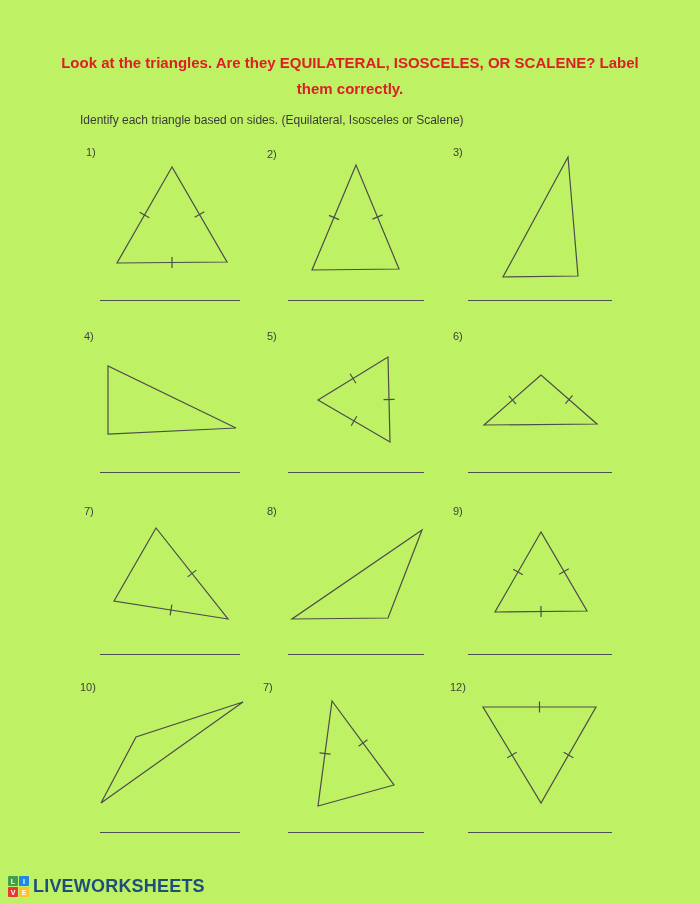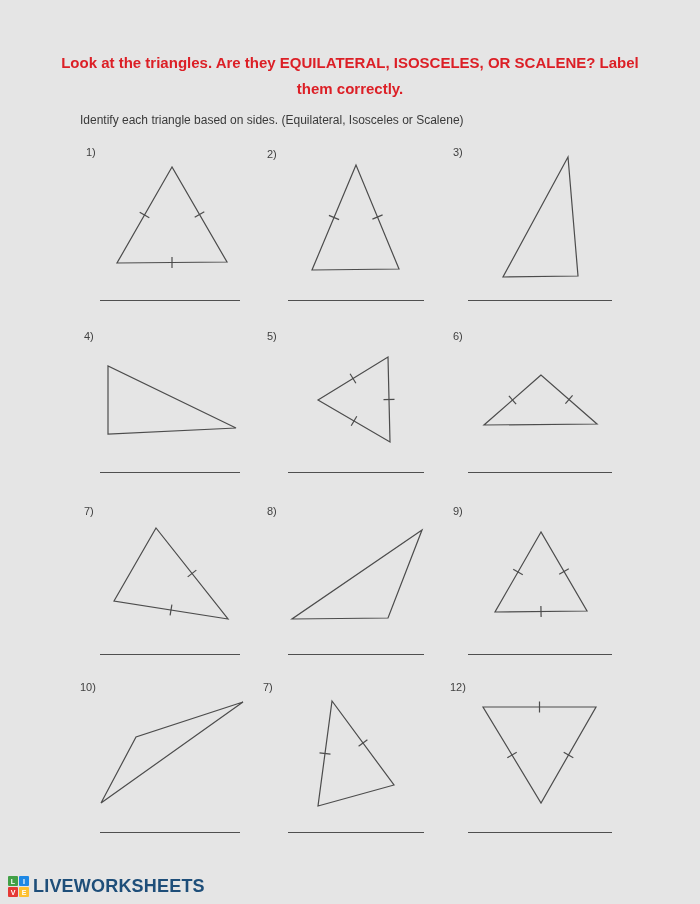--- a/index.html
+++ b/index.html
@@ -1,17 +1,17 @@
 <!DOCTYPE html>
 <html><head>
 <meta charset="utf-8">
 <style>
   html,body { margin:0; padding:0; background:#fff; }
   .page {
-    position:relative; width:700px; height:904px; background:#e5e5e5;
+    position:relative; width:700px; height:904px; background:#bef264;
     font-family:"Liberation Sans", sans-serif; overflow:hidden;
   }
   .heading {
     position:absolute; top:50px; left:50%; transform:translateX(-50%);
     width:600px; text-align:center; font-weight:bold; font-size:15px;
     line-height:1.7;
   }
   .instruction {
     position:absolute; top:113px; left:80px; font-size:12px; color:#3a3a3a;
   }

